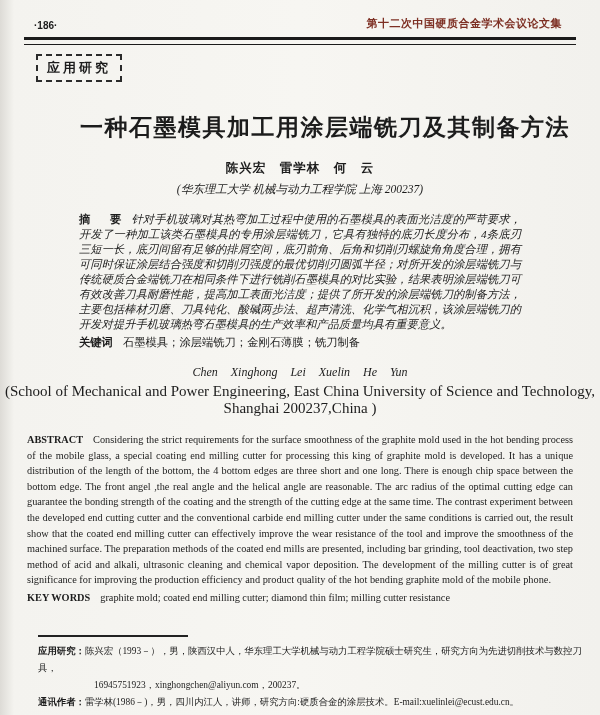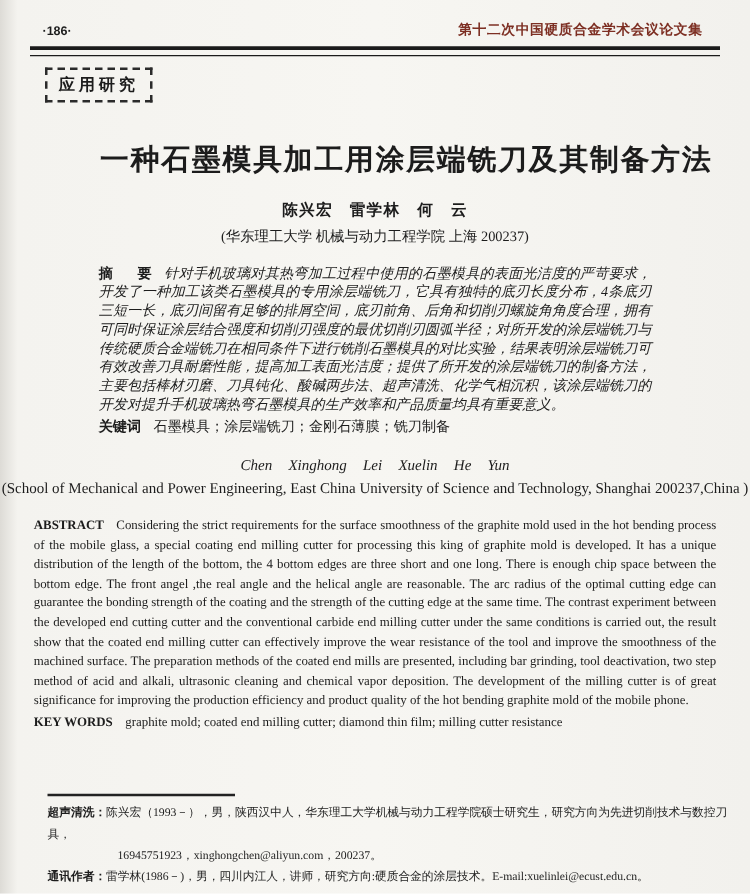--- a/index.html
+++ b/index.html
@@ -15,31 +15,31 @@
   .journal{color:#7d2f23;font-size:11px;letter-spacing:.5px;}
   .rule{margin:6px 24px 0 24px;height:4px;border-top:3px solid #1b1b1b;border-bottom:1px solid #1b1b1b;}
   
   .stamp{display:inline-block;margin:9px 0 0 36px;padding:3px 9px;
     border:2px dashed #2b2b2b;font-size:13px;font-weight:bold;letter-spacing:3px;
     font-family:"Liberation Sans",sans-serif;}
   
   .cn-title{margin:30px 30px 0;text-align:right;font-size:23px;font-weight:bold;
     letter-spacing:1.5px;font-family:"Liberation Sans",sans-serif;}
   .cn-authors{margin-top:17px;text-align:center;font-size:12.5px;font-weight:bold;letter-spacing:1px;}
-  .cn-affil{margin-top:5px;text-align:center;font-size:11.5px;}
+  .cn-affil{margin-top:5px;text-align:center;font-size:11.5px;font-style:italic;}
   .cn-abstract{width:442px;margin:15px auto 0;font-size:11.3px;line-height:15px;
     text-align:justify;font-style:italic;}
   .cn-abstract .lbl{font-style:normal;font-weight:bold;letter-spacing:4px;
     font-family:"Liberation Sans",sans-serif;margin-right:6px;}
   .cn-keywords{width:442px;margin:3px auto 0;font-size:11.3px;line-height:15px;}
   .cn-keywords .lbl{font-weight:bold;font-family:"Liberation Sans",sans-serif;margin-right:10px;}
   
   .en-title{margin:24px 40px 0;text-align:center;font-size:13px;font-weight:bold;}
   .en-authors{margin-top:15px;text-align:center;font-size:12px;font-style:italic;word-spacing:10px;}
-  .en-affil{margin-top:3px;text-align:center;font-size:12px;}
+  .en-affil{margin-top:3px;text-align:center;font-size:15px;}
   .en-abstract{margin:15px 27px 0;font-size:10.3px;line-height:15.6px;text-align:justify;}
   .en-abstract .lbl{font-weight:bold;margin-right:10px;}
   .en-keywords{margin:2px 27px 0;font-size:10.3px;line-height:15.6px;}
   .en-keywords .lbl{font-weight:bold;margin-right:10px;}
   p,h1,h2{margin-bottom:0;margin-top:0;}
   h1,h2{font-weight:bold;}
   
   .footnote{position:absolute;left:0;right:0;bottom:4px;padding:0 16px 0 38px;
     font-size:9.4px;line-height:17px;}
   .fn-rule{width:150px;border-top:2px solid #222;margin-bottom:6px;}
@@ -76,18 +76,18 @@
   <div class="en-authors">Chen Xinghong   Lei Xuelin   He Yun</div>
 
   <div class="en-affil">(School of Mechanical and Power Engineering, East China University of Science and Technology, Shanghai 200237,China )</div>
 
   <p class="en-abstract"><span class="lbl">ABSTRACT</span><span>Considering the strict requirements for the surface smoothness of the graphite mold used in the hot bending process of the mobile glass, a special coating end milling cutter for processing this king of graphite mold is developed. It has a unique distribution of the length of the bottom, the 4 bottom edges are three short and one long. There is enough chip space between the bottom edge. The front angel ,the real angle and the helical angle are reasonable. The arc radius of the optimal cutting edge can guarantee the bonding strength of the coating and the strength of the cutting edge at the same time. The contrast experiment between the developed end cutting cutter and the conventional carbide end milling cutter under the same conditions is carried out, the result show that the coated end milling cutter can effectively improve the wear resistance of the tool and improve the smoothness of the machined surface. The preparation methods of the coated end mills are presented, including bar grinding, tool deactivation, two step method of acid and alkali, ultrasonic cleaning and chemical vapor deposition. The development of the milling cutter is of great significance for improving the production efficiency and product quality of the hot bending graphite mold of the mobile phone.</span></p>
 
   <p class="en-keywords"><span class="lbl">KEY WORDS</span><span>graphite mold; coated end milling cutter; diamond thin film; milling cutter resistance</span></p>
 
   <div class="footnote">
     <div class="fn-rule"></div>
-    <div><span class="fn-label">超声清洗：</span><span>陈兴宏（1993－），男，陕西汉中人，华东理工大学机械与动力工程学院硕士研究生，研究方向为先进切削技术与数控刀具，</span></div>
+    <div><span class="fn-label">应用研究：</span><span>陈兴宏（1993－），男，陕西汉中人，华东理工大学机械与动力工程学院硕士研究生，研究方向为先进切削技术与数控刀具，</span></div>
     <div class="fn-indent">16945751923，xinghongchen@aliyun.com，200237。</div>
     <div><span class="fn-label">通讯作者：</span><span>雷学林(1986－)，男，四川内江人，讲师，研究方向:硬质合金的涂层技术。E-mail:xuelinlei@ecust.edu.cn。</span></div>
   </div>
 
 </div>
 
 </body></html>

